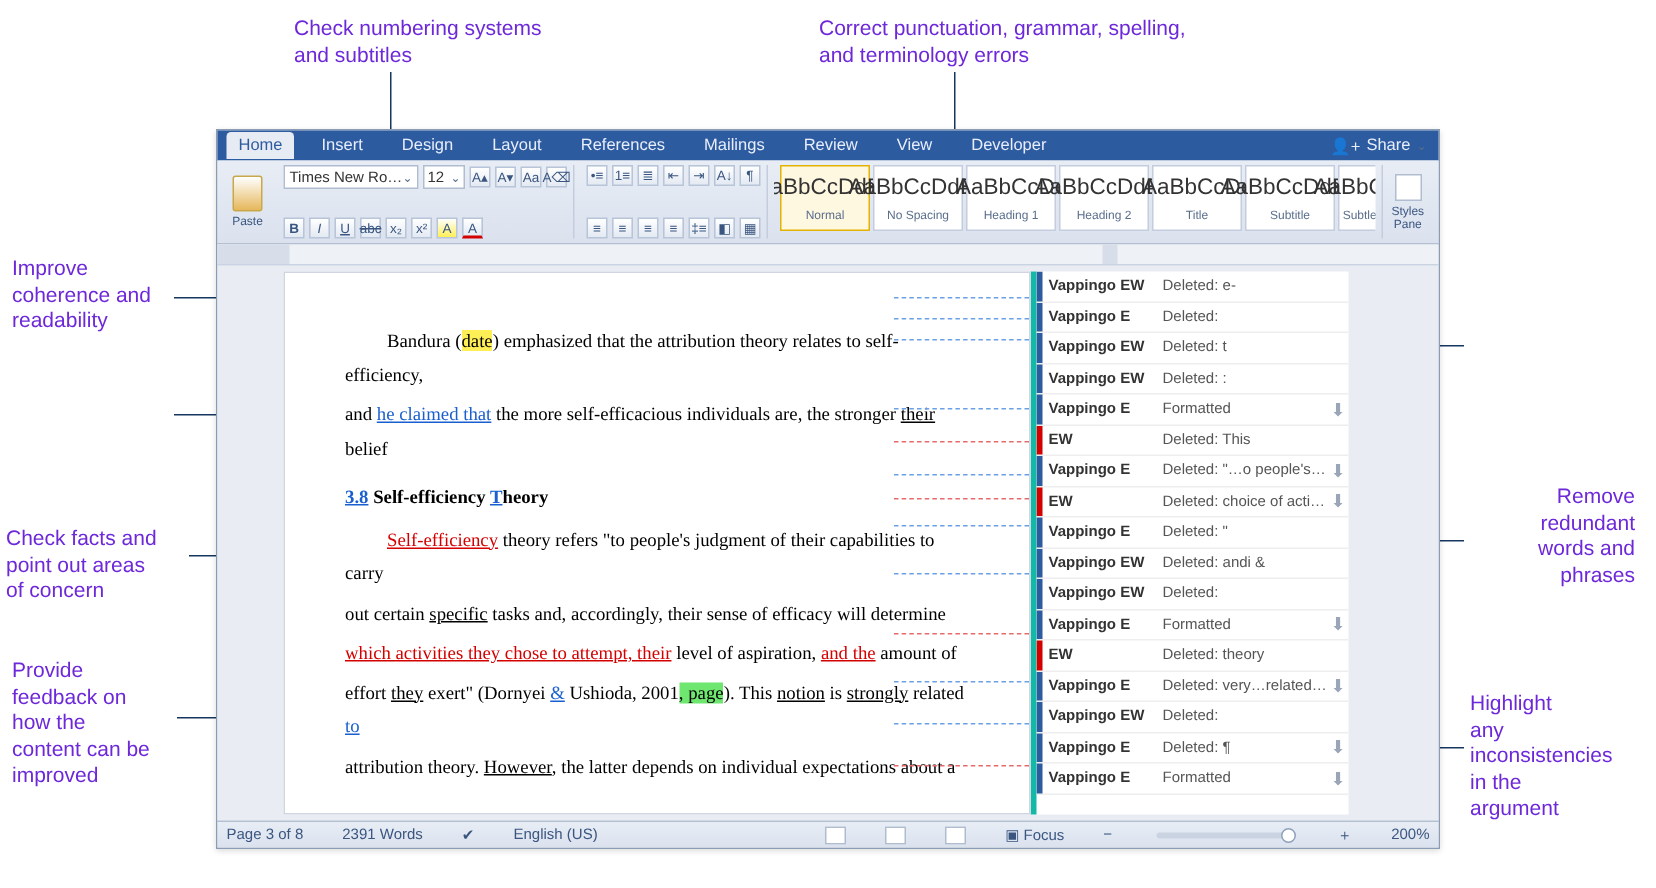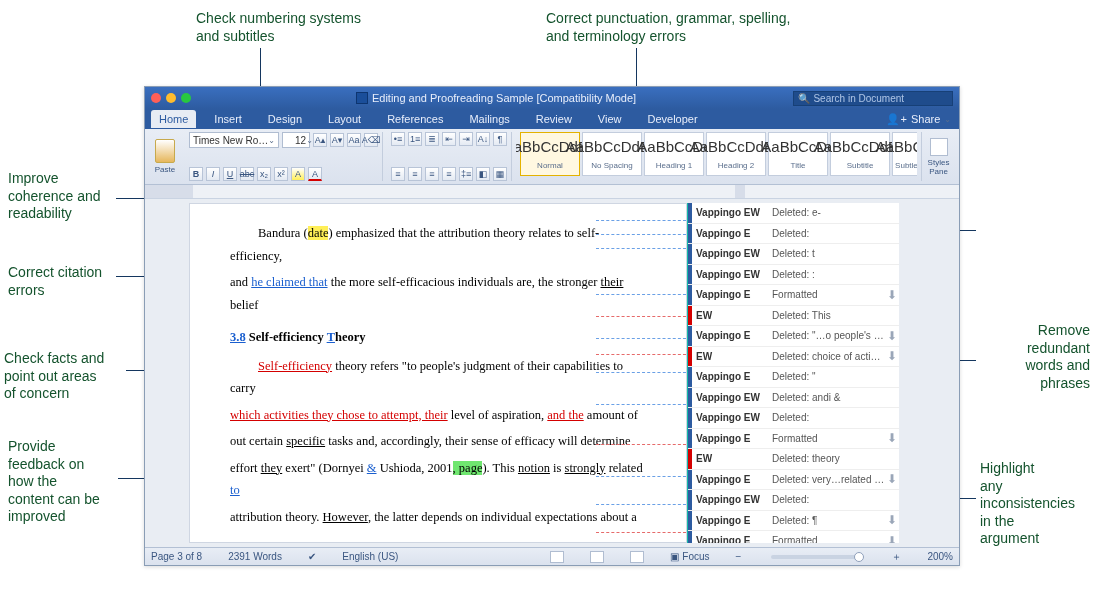--- a/index.html
+++ b/index.html
@@ -1,18 +1,18 @@
 <!DOCTYPE html>
 <html><head>
 <meta charset="utf-8">
 <style>
   * { box-sizing: border-box; }
   html, body { margin:0; padding:0; font-family: "Helvetica Neue", Arial, sans-serif; font-size:12px; color:#333; }
   .stage { position:relative; width:1104px; height:592px; background:#fff; overflow:hidden; }
-  .annot { position:absolute; color:#14532d; font-size:14px; line-height:1.25; }
+  .annot { position:absolute; color:#6d28d9; font-size:14px; line-height:1.25; }
   .annot-line { position:absolute; background:#14365f; }
   .window { position:absolute; left:144px; top:86px; width:816px; height:480px; background:#f2f2f2; border:1px solid #8a9db5; display:flex; flex-direction:column; box-shadow:0 1px 4px rgba(0,0,0,.15); }
   
   .titlebar { height:22px; background:linear-gradient(#3a6fbf,#2d5ba0); color:#fff; display:flex; align-items:center; padding:0 6px; font-size:11px; }
   .traffic { display:flex; gap:5px; margin-right:8px; }
   .tl { width:10px; height:10px; border-radius:50%; }
   .tl.r{background:#ff5f57}.tl.y{background:#febc2e}.tl.g{background:#28c840}
   .doc-title { flex:1; text-align:center; display:flex; align-items:center; justify-content:center; gap:4px; color:#e8eefb; font-size:11px; }
   .doc-title .w-icon{width:12px;height:12px;background:#1a4e9a;border:1px solid #0d3570;display:inline-block}
   .searchbox { width:160px; height:15px; background:#1f4c8c; border:1px solid #174077; color:#cfe0fa; font-size:10px; padding:0 4px; display:flex; align-items:center; }
@@ -22,48 +22,48 @@
   .tab.active { background:#e7ecf4; color:#2d5ba0; border-top-left-radius:3px; border-top-right-radius:3px; }
   .share { margin-left:auto; padding:3px 8px; font-size:11px; color:#e8eefb; display:flex; gap:4px; align-items:center; }
   
   .ribbon { height:56px; background:linear-gradient(#e8edf5,#dbe2ee); border-bottom:1px solid #b3c0d4; display:flex; align-items:stretch; padding:3px 4px; gap:4px; font-size:10px; }
   .ribgrp { border-right:1px solid #c3cddd; padding:0 4px; display:flex; flex-direction:column; justify-content:space-between; }
   .ribgrp.noborder{border-right:none}
   .ribrow { display:flex; align-items:center; gap:3px; }
   .ribbtn { min-width:14px; height:14px; border:1px solid #b8c4d7; background:linear-gradient(#fff,#e4eaf3); padding:0 2px; display:flex; align-items:center; justify-content:center; color:#3a5680; font-size:9px; cursor:pointer;}
   .ribbtn.small{width:14px}
   .fontsel { width:90px; height:16px; border:1px solid #b0bdd1; background:#fff; font-size:10px; padding:0 3px; display:flex; align-items:center; justify-content:space-between;}
-  .fontsz { width:28px; height:16px; border:1px solid #b0bdd1; background:#fff; font-size:10px; padding:0 12px; display:flex; align-items:center; justify-content:space-between;}
+  .fontsz { width:28px; height:16px; border:1px solid #b0bdd1; background:#fff; font-size:10px; padding:0 2px; display:flex; align-items:center; justify-content:space-between;}
   .styletile { width:60px; height:44px; border:1px solid #c3cddd; background:#fff; display:flex; flex-direction:column; align-items:center; justify-content:center; font-size:8px; color:#5a6e8c; }
   .styletile.active{border:1px solid #e4b200; background:#fff8e1}
   .styletile .sample{font-size:15px; color:#333; margin-bottom:6px}
   .stylepane { width:34px; display:flex; flex-direction:column; align-items:center; justify-content:center; font-size:8px; color:#3a5680; border-left:1px solid #c3cddd; }
   .stylepane .ico{width:18px;height:18px;border:1px solid #b0bdd1;background:#fff;margin-bottom:2px}
   .paste{width:32px;display:flex;flex-direction:column;align-items:center;justify-content:center;font-size:8px;color:#3a5680}
   .paste .ico{width:20px;height:24px;background:linear-gradient(#fff,#e6b75c);border:1px solid #c7a94c;border-radius:2px;margin-bottom:2px;position:relative}
   .chev{font-size:8px;color:#5a6e8c}
   
   .ruler { height:14px; background:#eef1f6; border-bottom:1px solid #c9d3e2; position:relative; margin:0 }
   .ruler .shade{position:absolute;top:0;bottom:0;background:#d7dde9}
   
   .body { flex:1; display:flex; overflow:hidden; background:#e9edf3; }
   .gutter { width:44px; background:#e9edf3; }
-  .page { background:#fff; width:498px; border:1px solid #cfd6e2; margin:4px 0; padding:18px 40px 8px 40px; font-family:"Times New Roman",serif; font-size:12.5px; line-height:1.8; color:#000; position:relative; overflow:hidden; }
+  .page { background:#fff; width:498px; border:1px solid #cfd6e2; margin:4px 0; padding:34px 40px 8px 40px; font-family:"Times New Roman",serif; font-size:12.5px; line-height:1.8; color:#000; position:relative; overflow:hidden; }
   .page p { margin:0 0 4px 0; text-indent:28px; }
   .page .noind{text-indent:0}
   .hl-yellow{background:#ffef57}
   .hl-green{background:#6fe66f}
   .redu{color:#d40000; text-decoration:underline}
   .blueu{color:#1a5fcf;text-decoration:underline}
   .uline{text-decoration:underline}
   
   .leads { position:absolute; top:0; right:0; width:90px; height:100%; pointer-events:none; }
   .lead { position:absolute; height:0; border-top:1px dashed; left:0; right:0; }
   
-  .comments { width:212px; background:#fff; border-left:1px solid #14b8a6; margin:4px 4px 4px 0; overflow:hidden; font-size:10px; }
+  .comments { width:212px; background:#fff; border-left:4px solid #14b8a6; margin:4px 4px 4px 0; overflow:hidden; font-size:10px; }
   .crow { display:flex; align-items:center; border-bottom:1px solid #eee; height:20.5px; }
   .cbar { width:4px; height:100%; }
   .cauth { width:80px; padding-left:4px; font-weight:bold; color:#333; white-space:nowrap; overflow:hidden }
   .ctext { flex:1; color:#555; white-space:nowrap; overflow:hidden; text-overflow:ellipsis }
   .carrow { width:14px; text-align:center; color:#9aa6b8; font-size:12px }
   
   .status { height:18px; background:linear-gradient(#e8edf5,#dbe2ee); border-top:1px solid #b3c0d4; display:flex; align-items:center; font-size:10px; color:#3a5680; padding:0 6px; gap:26px }
   .status .spacer{flex:1}
   .status .ico{width:14px;height:12px;border:1px solid #b0bdd1;background:#fff}
   .zoomtrack{width:90px;height:4px;background:#c9d3e2;border-radius:2px;position:relative;margin:0 4px}
@@ -78,22 +78,20 @@
 and subtitles</div>
 <div class="annot-line" style="left:260px;top:48px;width:1px;height:186px"></div>
 <div class="annot" style="left:546px;top:10px;white-space:pre-line">Correct punctuation, grammar, spelling,
 and terminology errors</div>
 <div class="annot-line" style="left:636px;top:48px;width:1px;height:168px"></div>
 
 <div class="annot" style="left:8px;top:170px;white-space:pre-line">Improve
 coherence and
 readability</div>
 <div class="annot-line" style="left:116px;top:198px;width:126px;height:1px"></div>
-<div class="annot" style="left:8px;top:264px;white-space:pre-line">Correct citation
-errors</div>
 <div class="annot-line" style="left:116px;top:276px;width:170px;height:1px"></div>
 <div class="annot" style="left:4px;top:350px;white-space:pre-line">Check facts and
 point out areas
 of concern</div>
 <div class="annot-line" style="left:126px;top:370px;width:196px;height:1px"></div>
 <div class="annot" style="left:8px;top:438px;white-space:pre-line">Provide
 feedback on
 how the
 content can be
 improved</div>
@@ -107,32 +105,20 @@
 <div class="annot-line" style="left:920px;top:360px;width:56px;height:1px"></div>
 <div class="annot" style="left:980px;top:460px;white-space:pre-line">Highlight
 any
 inconsistencies
 in the
 argument</div>
 <div class="annot-line" style="left:944px;top:498px;width:32px;height:1px"></div>
 
 <div class="window">
 
-  <div class="titlebar">
-    <div class="traffic">
-      <div class="tl r"></div>
-      <div class="tl y"></div>
-      <div class="tl g"></div>
-    </div>
-    <div class="doc-title">
-      <span class="w-icon"></span>
-      <span>Editing and Proofreading Sample [Compatibility Mode]</span>
-    </div>
-    <div class="searchbox">🔍 <span style="opacity:.8;margin-left:3px">Search in Document</span></div>
-  </div>
 
   <div class="tabs">
     <div class="tab active">Home</div>
     <div class="tab">Insert</div>
     <div class="tab">Design</div>
     <div class="tab">Layout</div>
     <div class="tab">References</div>
     <div class="tab">Mailings</div>
     <div class="tab">Review</div>
     <div class="tab">View</div>
@@ -251,22 +237,22 @@
     <div class="gutter"></div>
     <div class="page">
       <p class="noind" style="text-indent:28px">
         <span>Bandura (</span><span class="hl-yellow">date</span><span>) emphasized that the attribution theory relates to self-efficiency,</span>
       </p>
       <p class="noind"><span>and </span><span class="blueu">he claimed that</span><span> the more self-efficacious individuals are, the stronger </span><span class="uline">their</span><span> belief</span></p>
       <p class="noind sec-head" style="margin-top:10px">
         <span class="blueu">3.8</span><span> Self-efficiency </span><span class="blueu">T</span><span>heory</span>
       </p>
       <p style="margin-top:6px"><span class="redu">Self-efficiency</span><span> theory refers "to people's judgment of their capabilities to carry</span></p>
+      <p class="noind"><span>out certain </span><span class="uline">specific</span><span> tasks and, accordingly, their sense of efficacy will determine</span></p>
       <p class="noind"><span class="redu">which activities they chose to attempt, their</span><span> level of aspiration, </span><span class="redu">and the</span><span> amount of</span></p>
-      <p class="noind"><span>out certain </span><span class="uline">specific</span><span> tasks and, accordingly, their sense of efficacy will determine</span></p>
       <p class="noind"><span>effort </span><span class="uline">they</span><span> exert" (Dornyei </span><span class="blueu">&amp;</span><span> Ushioda, 2001</span><span class="hl-green">, page</span><span>). This </span><span class="uline">notion</span><span> is </span><span class="uline">strongly</span><span> related </span><span class="blueu">to</span></p>
       <p class="noind"><span>attribution theory. </span><span class="uline">However</span><span>, the latter depends on individual expectations about a</span></p>
 
       <div class="leads">
         <div class="lead" style="top:16px;border-color:#6aa0e6"></div>
         <div class="lead" style="top:30px;border-color:#6aa0e6"></div>
         <div class="lead" style="top:44px;border-color:#6aa0e6"></div>
         <div class="lead" style="top:90px;border-color:#6aa0e6"></div>
         <div class="lead" style="top:112px;border-color:#e66a6a"></div>
         <div class="lead" style="top:134px;border-color:#6aa0e6"></div>

